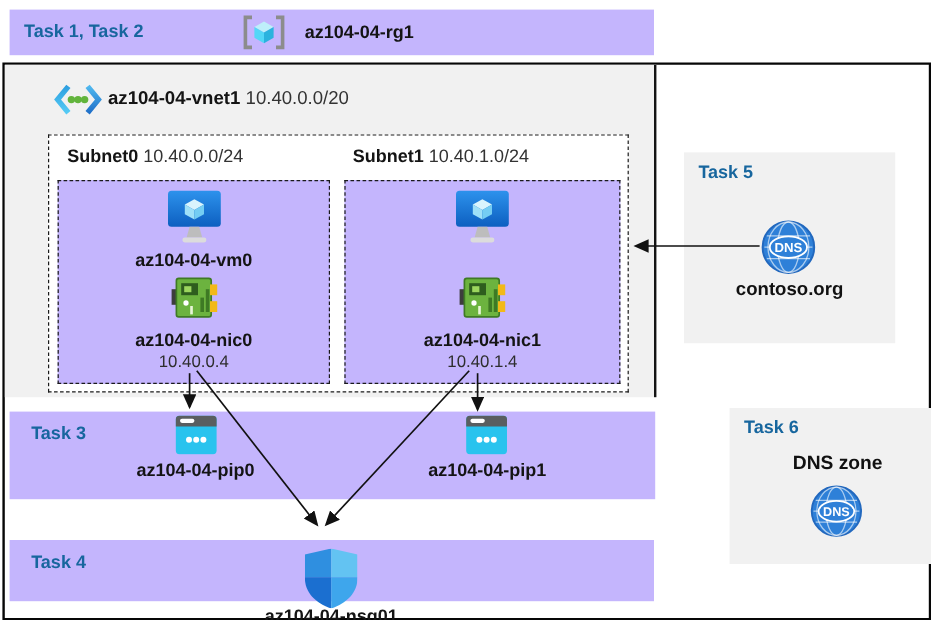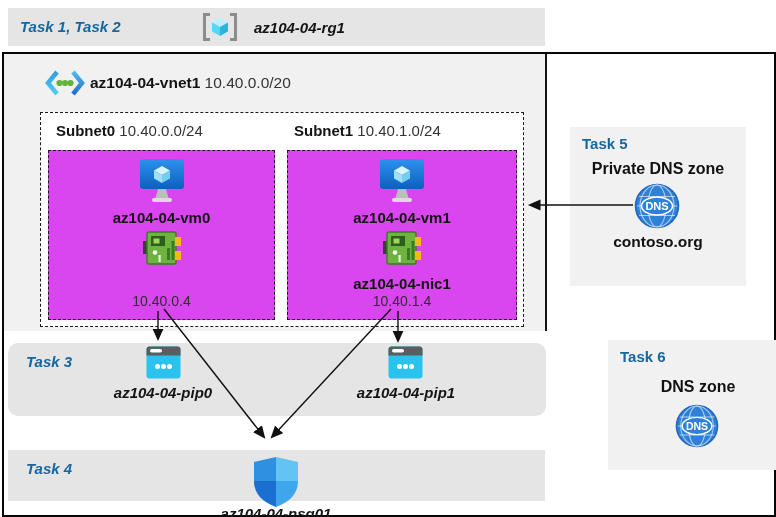--- a/index.html
+++ b/index.html
@@ -1,26 +1,26 @@
 <!DOCTYPE html>
 <html><head>
 <meta charset="utf-8">
 <style>
   html,body{margin:0;padding:0;background:#fff;}
   .stage{position:relative;width:776px;height:517px;background:#fff;
          font-family:"Liberation Sans",sans-serif;overflow:hidden;}
   .abs{position:absolute;}
-  .band{background:#e5e5e5;font-style:italic;}
+  .band{background:#c4b5fd;}
   .task-label{color:#17669E;font-weight:700;font-size:15px;}
   .name{font-weight:700;color:#141414;font-size:15px;}
   .plain{font-weight:400;color:#333;}
   .frame{left:2px;top:52px;width:770px;height:461px;border:2px solid #060606;border-bottom-width:3px;background:#fff;}
   .vnet{left:4px;top:54px;width:541px;height:277px;background:#F1F1F1;border-right:2px solid #141414;}
   .wrapper{left:40px;top:112px;width:482px;height:213px;background:#fff;border:1.6px dashed #1a1a1a;}
-  .subnet-box{border:1.6px dashed #1a1a1a;background:#d946ef;}
+  .subnet-box{border:1.6px dashed #1a1a1a;background:#c4b5fd;}
   .center-col{left:0;width:100%;text-align:center;}
   .icon-center{left:50%;transform:translateX(-50%);}
   .subnet-hd{font-size:15px;color:#141414;white-space:nowrap;}
   .subnet-hd b{font-weight:700;}
   .ip{font-size:14px;color:#2e2e2e;}
   svg{display:block;}
   .overlay{left:0;top:0;z-index:6;pointer-events:none;}
   .dnsbox{background:#F1F1F1;}
   .bigname{font-weight:700;font-size:16px;color:#111;}
 </style>
@@ -102,58 +102,58 @@
         <rect x="9" y="8" width="14" height="10" fill="#2E5D1E"></rect>
         <rect x="11.5" y="10.5" width="6" height="5" fill="#9CD65E"></rect>
         <circle cx="13" cy="24.5" r="2.2" fill="#fff"></circle>
         <rect x="25" y="20" width="3" height="12" fill="#3E7A24"></rect>
         <rect x="29.5" y="13" width="3" height="19" fill="#3E7A24"></rect>
         <rect x="16.5" y="27" width="2.2" height="7" fill="#E8F5D8"></rect>
         <rect x="33" y="9" width="6" height="9" fill="#F2B917"></rect>
         <rect x="33" y="23" width="6" height="9" fill="#F2B917"></rect>
       </svg>
     </span>
+    <span class="abs center-col name" style="top:124px;">az104-04-nic0</span>
     <span class="abs center-col ip" style="top:142px;">10.40.0.4</span>
   </div>
 
   <span class="abs subnet-hd" style="left:294px;top:122px;">
     <b>Subnet1</b>
     <span class="plain">10.40.1.0/24</span>
   </span>
   <div class="abs subnet-box" style="left:287px;top:150px;width:228px;height:168px;">
     <span class="abs icon-center" style="top:6px;">
       <svg width="48" height="48" viewBox="0 0 48 48">
         <rect x="2" y="2" width="44" height="30" rx="3" fill="url(#scr0)"></rect>
         <polygon points="24,9 32,13.5 24,18 16,13.5" fill="#D9F4FD"></polygon>
         <polygon points="16,13.5 24,18 24,26 16,21.5" fill="#9FE0F8"></polygon>
         <polygon points="32,13.5 24,18 24,26 32,21.5" fill="#74CDF3"></polygon>
         <polygon points="20,32 28,32 30.5,41 17.5,41" fill="#BDBDBD"></polygon>
         <rect x="14" y="41" width="20" height="4" rx="2" fill="#DCDCDC"></rect>
       </svg>
     </span>
-    <span class="abs center-col name" style="top:58px;">az104-04-vm1</span>
     <span class="abs icon-center" style="top:77px;">
       <svg width="40" height="40" viewBox="0 0 40 40">
         <rect x="1" y="13" width="5" height="13" fill="#3D3D3D"></rect>
         <rect x="5" y="4" width="29" height="32" rx="2" fill="#6CB33F" stroke="#3E7A24" stroke-width="1.4"></rect>
         <rect x="9" y="8" width="14" height="10" fill="#2E5D1E"></rect>
         <rect x="11.5" y="10.5" width="6" height="5" fill="#9CD65E"></rect>
         <circle cx="13" cy="24.5" r="2.2" fill="#fff"></circle>
         <rect x="25" y="20" width="3" height="12" fill="#3E7A24"></rect>
         <rect x="29.5" y="13" width="3" height="19" fill="#3E7A24"></rect>
         <rect x="16.5" y="27" width="2.2" height="7" fill="#E8F5D8"></rect>
         <rect x="33" y="9" width="6" height="9" fill="#F2B917"></rect>
         <rect x="33" y="23" width="6" height="9" fill="#F2B917"></rect>
       </svg>
     </span>
     <span class="abs center-col name" style="top:124px;">az104-04-nic1</span>
     <span class="abs center-col ip" style="top:142px;">10.40.1.4</span>
   </div>
 
-  <div class="abs band" style="left:8px;top:343px;width:538px;height:73px;border-radius:10px;">
+  <div class="abs band" style="left:8px;top:343px;width:538px;height:73px;">
     <span class="abs task-label" style="left:18px;top:10px;">Task 3</span>
     <span class="abs" style="left:138px;top:3px;">
       <svg width="35" height="33" viewBox="0 0 35 33">
         <rect x="0.5" y="0.5" width="34" height="32" rx="3" fill="#29C3EE"></rect>
         <path d="M3.5,0.5 h28 a3,3 0 0 1 3,3 v6 h-34 v-6 a3,3 0 0 1 3,-3 z" fill="#595E60"></path>
         <rect x="4" y="3" width="12" height="3.4" rx="1.7" fill="#fff"></rect>
         <circle cx="11.5" cy="20.5" r="2.5" fill="#fff"></circle>
         <circle cx="17.5" cy="20.5" r="2.5" fill="#fff"></circle>
         <circle cx="23.5" cy="20.5" r="2.5" fill="#fff"></circle>
       </svg>
@@ -187,21 +187,20 @@
           <rect x="0" y="24" width="22" height="26" fill="#1B6FD0"></rect>
           <rect x="22" y="24" width="22" height="26" fill="#3EA6EC"></rect>
         </g>
       </svg>
     </span>
     <span class="abs name" style="left:188px;top:55px;width:160px;text-align:center;">az104-04-nsg01</span>
   </div>
 
   <div class="abs dnsbox" style="left:570px;top:127px;width:176px;height:159px;">
     <span class="abs task-label" style="left:12px;top:8px;">Task 5</span>
-    <span class="abs bigname" style="left:0;top:33px;width:100%;text-align:center;">Private DNS zone</span>
     <span class="abs" style="left:64px;top:56px;">
       <svg width="46" height="46" viewBox="0 0 46 46">
         <circle cx="23" cy="23" r="21.5" fill="#2E80D8" stroke="#2268BE" stroke-width="1.6"></circle>
         <g stroke="rgba(255,255,255,0.6)" stroke-width="1.1" fill="none">
           <ellipse cx="23" cy="23" rx="9" ry="21"></ellipse>
           <ellipse cx="23" cy="23" rx="17" ry="21"></ellipse>
           <path d="M5,13.5 H41 M3,23 H43 M5,32.5 H41"></path>
         </g>
         <ellipse cx="23" cy="23" rx="15.5" ry="9" fill="#2E80D8" stroke="#fff" stroke-width="1.5"></ellipse>
         <text x="23" y="27.2" text-anchor="middle" font-size="11" font-weight="bold" font-family="Liberation Sans, sans-serif" fill="#fff">DNS</text>

